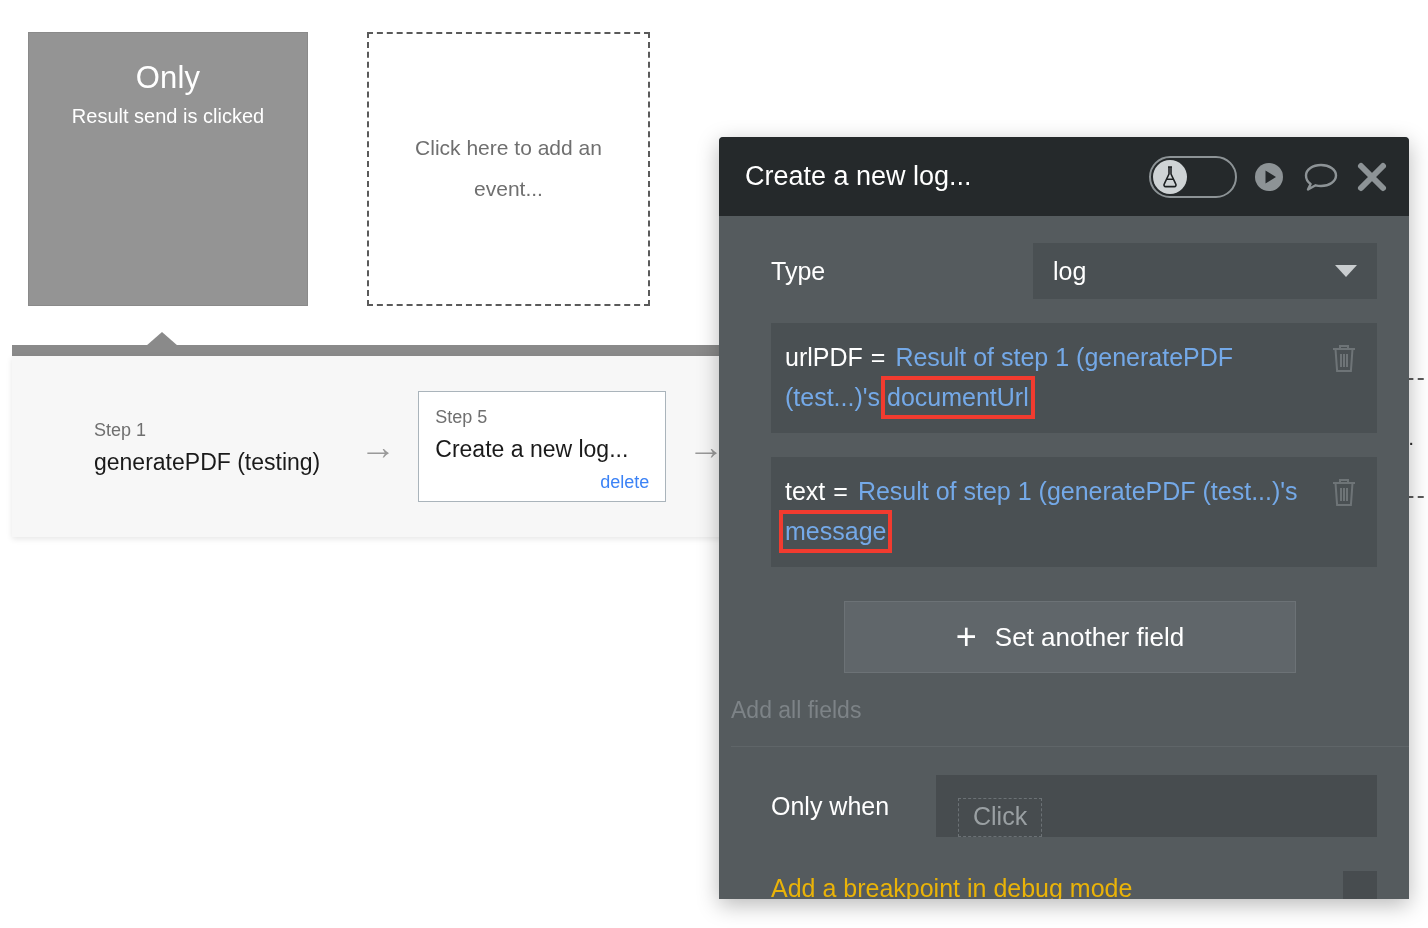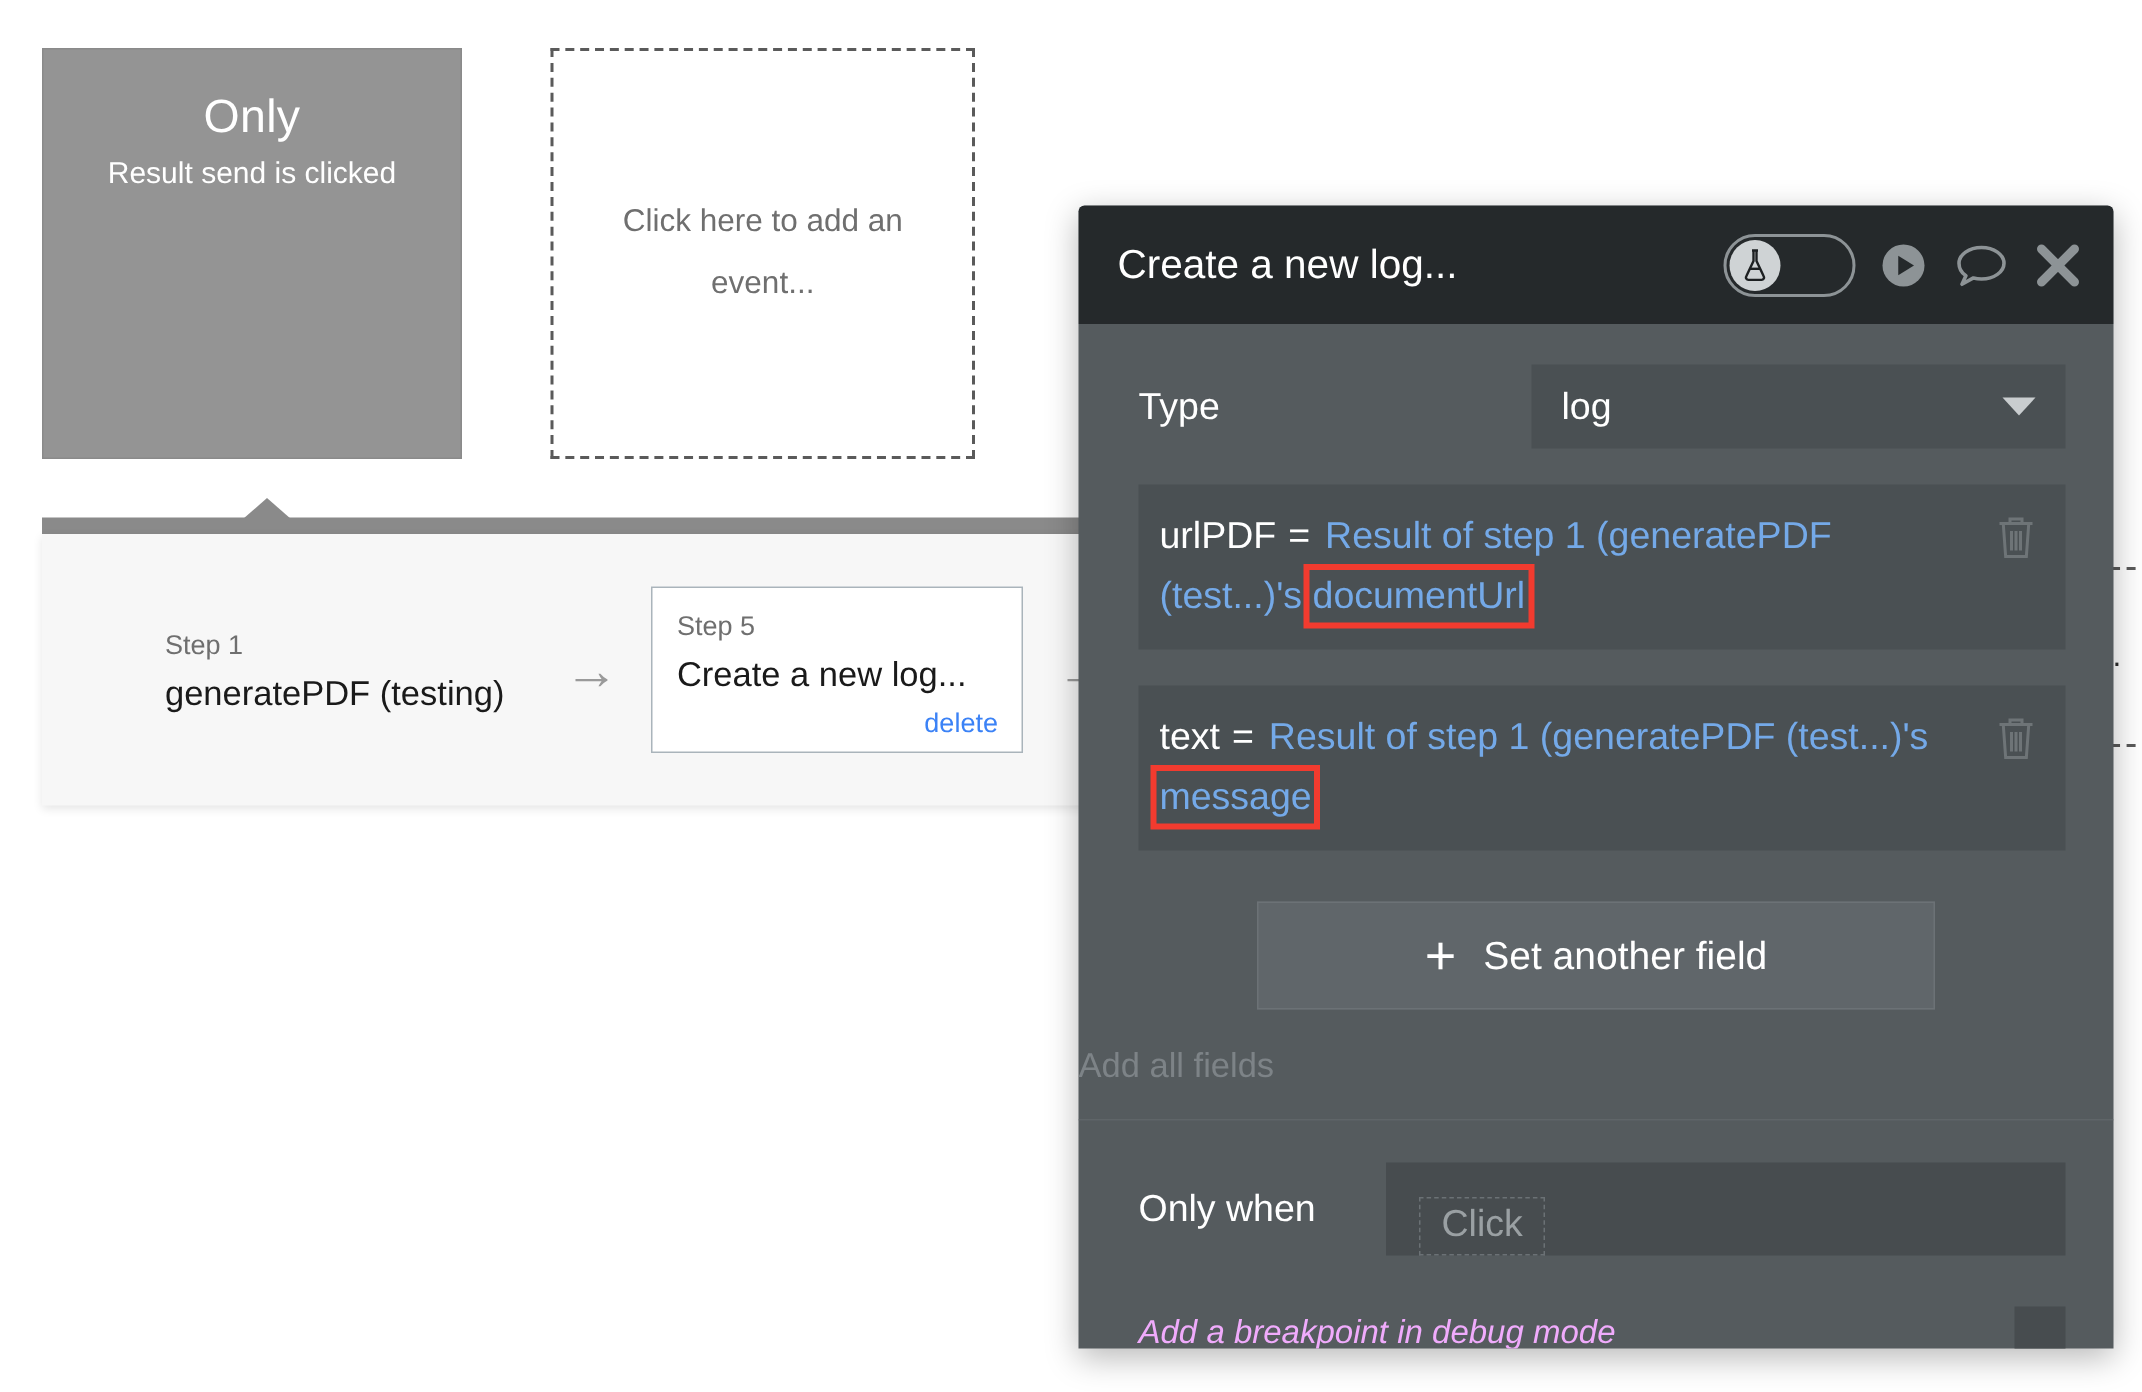--- a/index.html
+++ b/index.html
@@ -90,21 +90,21 @@
     color: #2e2e2e;
     font-size: 21px;
     width: auto;
     margin-left: -14px;
     white-space: nowrap;
   }
 
   
   .steps-wrap {
     position: absolute;
-    left: 28px;
+    left: 12px;
     top: 345px;
     width: 1048px;
     height: 192px;
   }
   .steps-pointer {
     position: absolute;
     left: 134px;
     top: -13px;
     width: 0;
     height: 0;
@@ -226,21 +226,21 @@
   }
   .icon-btn {
     display: flex;
     align-items: center;
     justify-content: center;
     cursor: pointer;
   }
 
   
   .panel-body {
-    padding: 0 0 0 0;
+    padding: 0 0 0 12px;
   }
   .row-type {
     display: flex;
     align-items: center;
     padding: 27px 32px 0 40px;
   }
   .row-type-label {
     color: #ffffff;
     font-size: 25px;
     width: 262px;
@@ -358,24 +358,23 @@
     border: 1px dashed #6b7175;
     padding: 3px 14px 5px 14px;
   }
 
   .row-breakpoint {
     display: flex;
     align-items: center;
     padding: 34px 32px 0 40px;
   }
   .row-breakpoint-label {
-    color: #f0abfc;
-    font-size: 22px;
+    color: #eab308;
+    font-size: 25px;
     flex: 1;
-    font-style: italic;
   }
   .checkbox {
     width: 34px;
     height: 34px;
     background: #474c4f;
   }
 </style>
 </head>
 <body>
 

